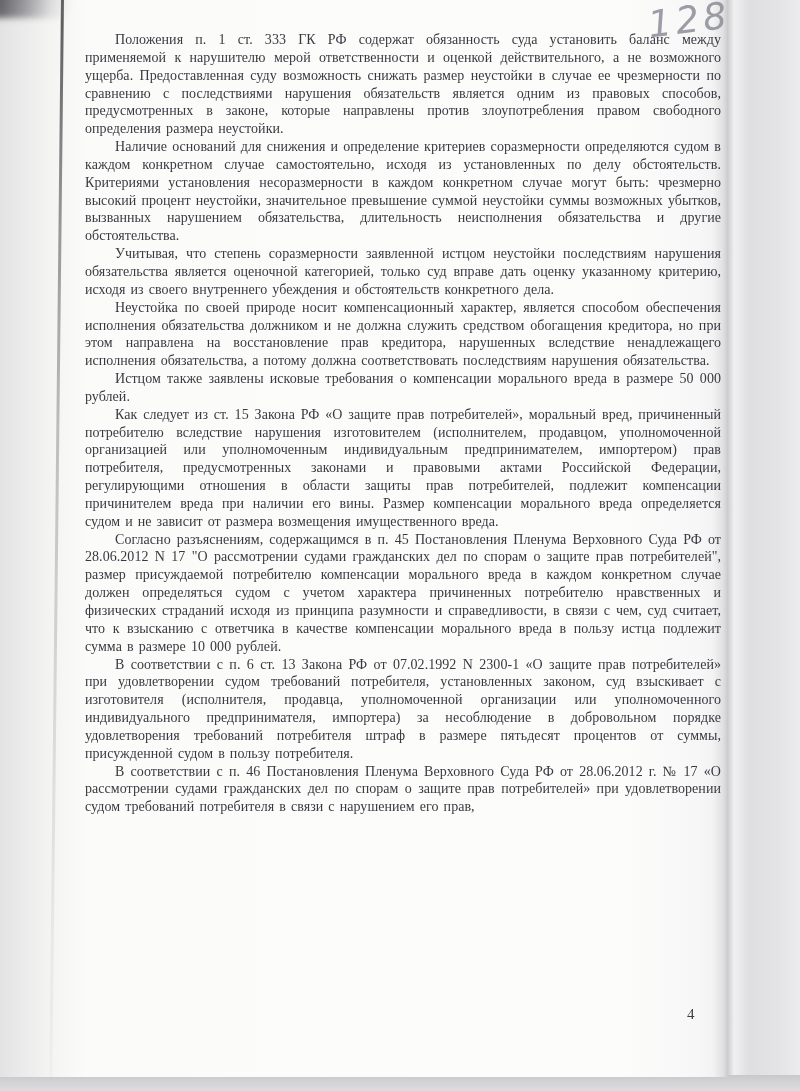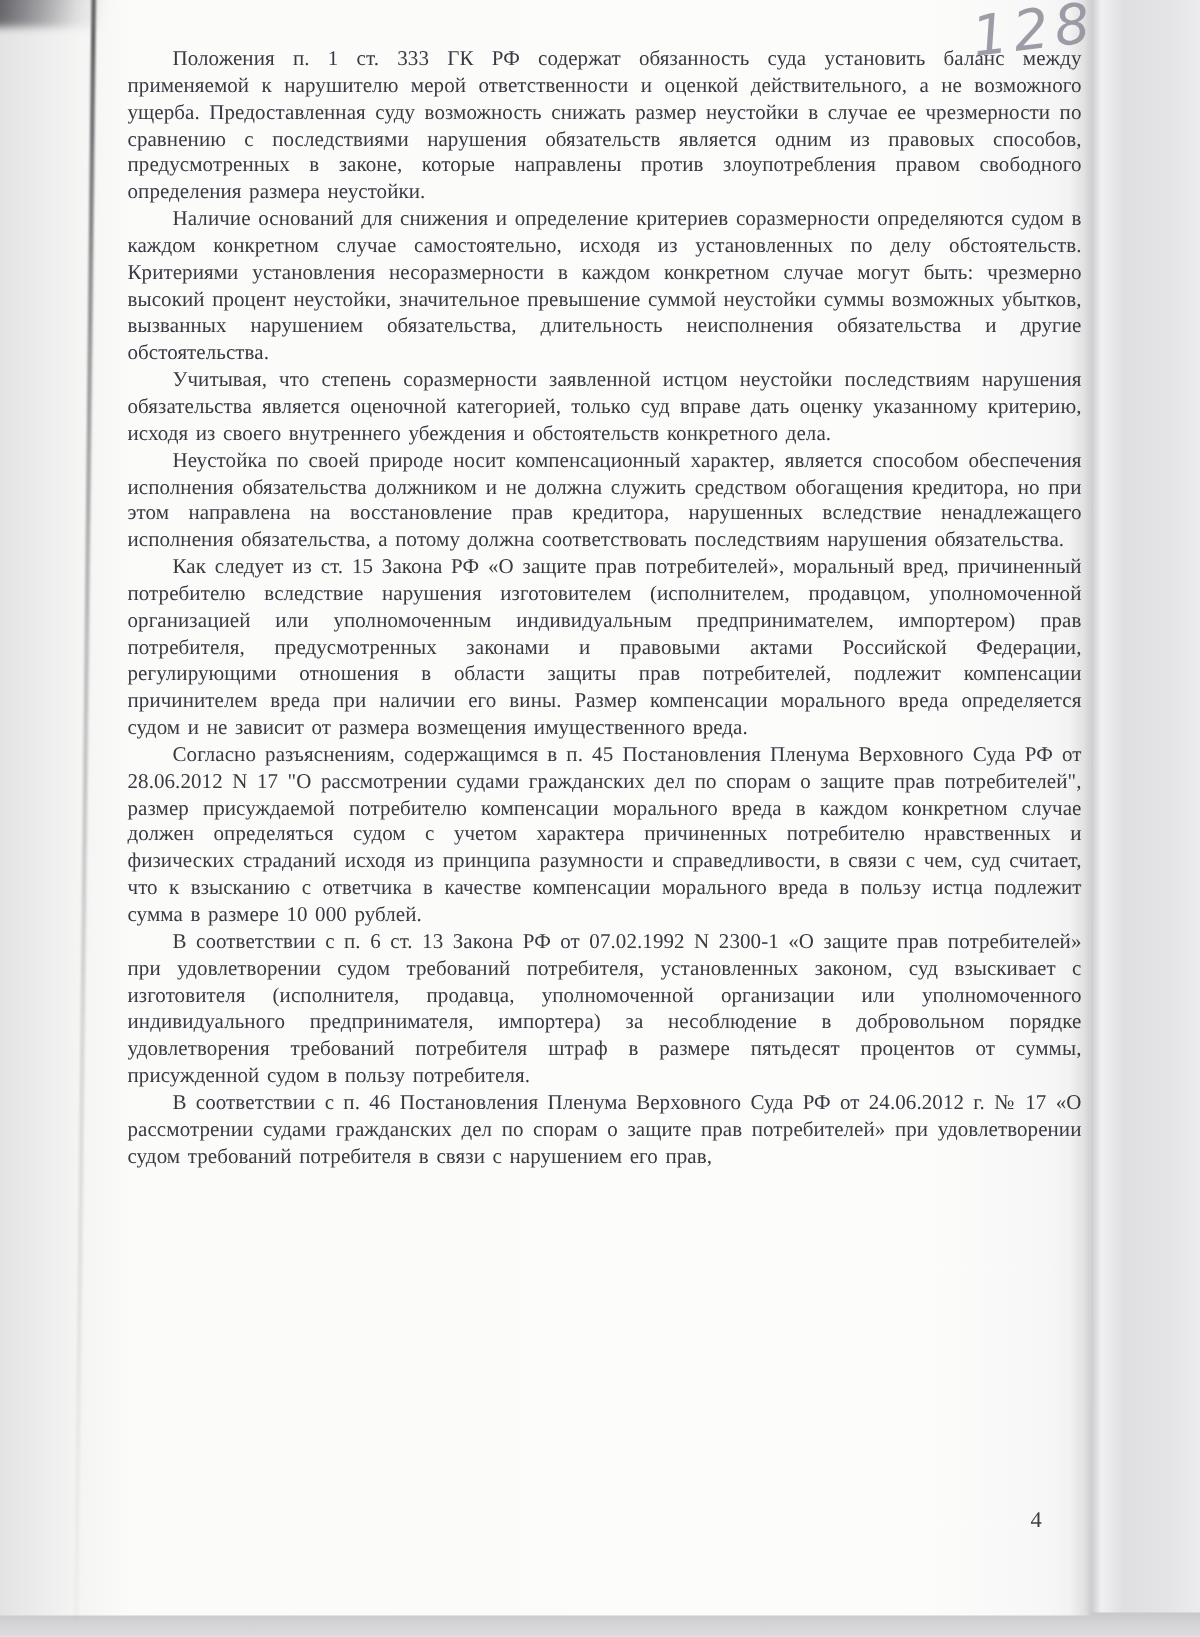--- a/index.html
+++ b/index.html
@@ -142,22 +142,23 @@
     <div class="smudge"></div>
     <div class="right-inner-shade"></div>
 
     <div class="handwriting">128</div>
 
     <div class="textblock">
       <p>Положения п. 1 ст. 333 ГК РФ содержат обязанность суда установить баланс между применяемой к нарушителю мерой ответственности и оценкой действительного, а не возможного ущерба. Предоставленная суду возможность снижать размер неустойки в случае ее чрезмерности по сравнению с последствиями нарушения обязательств является одним из правовых способов, предусмотренных в законе, которые направлены против злоупотребления правом свободного определения размера неустойки.</p>
       <p>Наличие оснований для снижения и определение критериев соразмерности определяются судом в каждом конкретном случае самостоятельно, исходя из установленных по делу обстоятельств. Критериями установления несоразмерности в каждом конкретном случае могут быть: чрезмерно высокий процент неустойки, значительное превышение суммой неустойки суммы возможных убытков, вызванных нарушением обязательства, длительность неисполнения обязательства и другие обстоятельства.</p>
       <p>Учитывая, что степень соразмерности заявленной истцом неустойки последствиям нарушения обязательства является оценочной категорией, только суд вправе дать оценку указанному критерию, исходя из своего внутреннего убеждения и обстоятельств конкретного дела.</p>
       <p>Неустойка по своей природе носит компенсационный характер, является способом обеспечения исполнения обязательства должником и не должна служить средством обогащения кредитора, но при этом направлена на восстановление прав кредитора, нарушенных вследствие ненадлежащего исполнения обязательства, а потому должна соответствовать последствиям нарушения обязательства.</p>
+      <p>Истцом также заявлены исковые требования о компенсации морального вреда в размере 50 000 рублей.</p>
       <p>Как следует из ст. 15 Закона РФ «О защите прав потребителей», моральный вред, причиненный потребителю вследствие нарушения изготовителем (исполнителем, продавцом, уполномоченной организацией или уполномоченным индивидуальным предпринимателем, импортером) прав потребителя, предусмотренных законами и правовыми актами Российской Федерации, регулирующими отношения в области защиты прав потребителей, подлежит компенсации причинителем вреда при наличии его вины. Размер компенсации морального вреда определяется судом и не зависит от размера возмещения имущественного вреда.</p>
       <p>Согласно разъяснениям, содержащимся в п. 45 Постановления Пленума Верховного Суда РФ от 28.06.2012 N 17 "О рассмотрении судами гражданских дел по спорам о защите прав потребителей", размер присуждаемой потребителю компенсации морального вреда в каждом конкретном случае должен определяться судом с учетом характера причиненных потребителю нравственных и физических страданий исходя из принципа разумности и справедливости, в связи с чем, суд считает, что к взысканию с ответчика в качестве компенсации морального вреда в пользу истца подлежит сумма в размере 10 000 рублей.</p>
       <p>В соответствии с п. 6 ст. 13 Закона РФ от 07.02.1992 N 2300-1 «О защите прав потребителей» при удовлетворении судом требований потребителя, установленных законом, суд взыскивает с изготовителя (исполнителя, продавца, уполномоченной организации или уполномоченного индивидуального предпринимателя, импортера) за несоблюдение в добровольном порядке удовлетворения требований потребителя штраф в размере пятьдесят процентов от суммы, присужденной судом в пользу потребителя.</p>
-      <p>В соответствии с п. 46 Постановления Пленума Верховного Суда РФ от 24.06.2012 г. № 17 «О рассмотрении судами гражданских дел по спорам о защите прав потребителей» при удовлетворении судом требований потребителя в связи с нарушением его прав,</p>
+      <p>В соответствии с п. 46 Постановления Пленума Верховного Суда РФ от 28.06.2012 г. № 17 «О рассмотрении судами гражданских дел по спорам о защите прав потребителей» при удовлетворении судом требований потребителя в связи с нарушением его прав,</p>
     </div>
 
     <div class="pagenum">4</div>
   </div>
 
 </div>
 
 </body></html>

